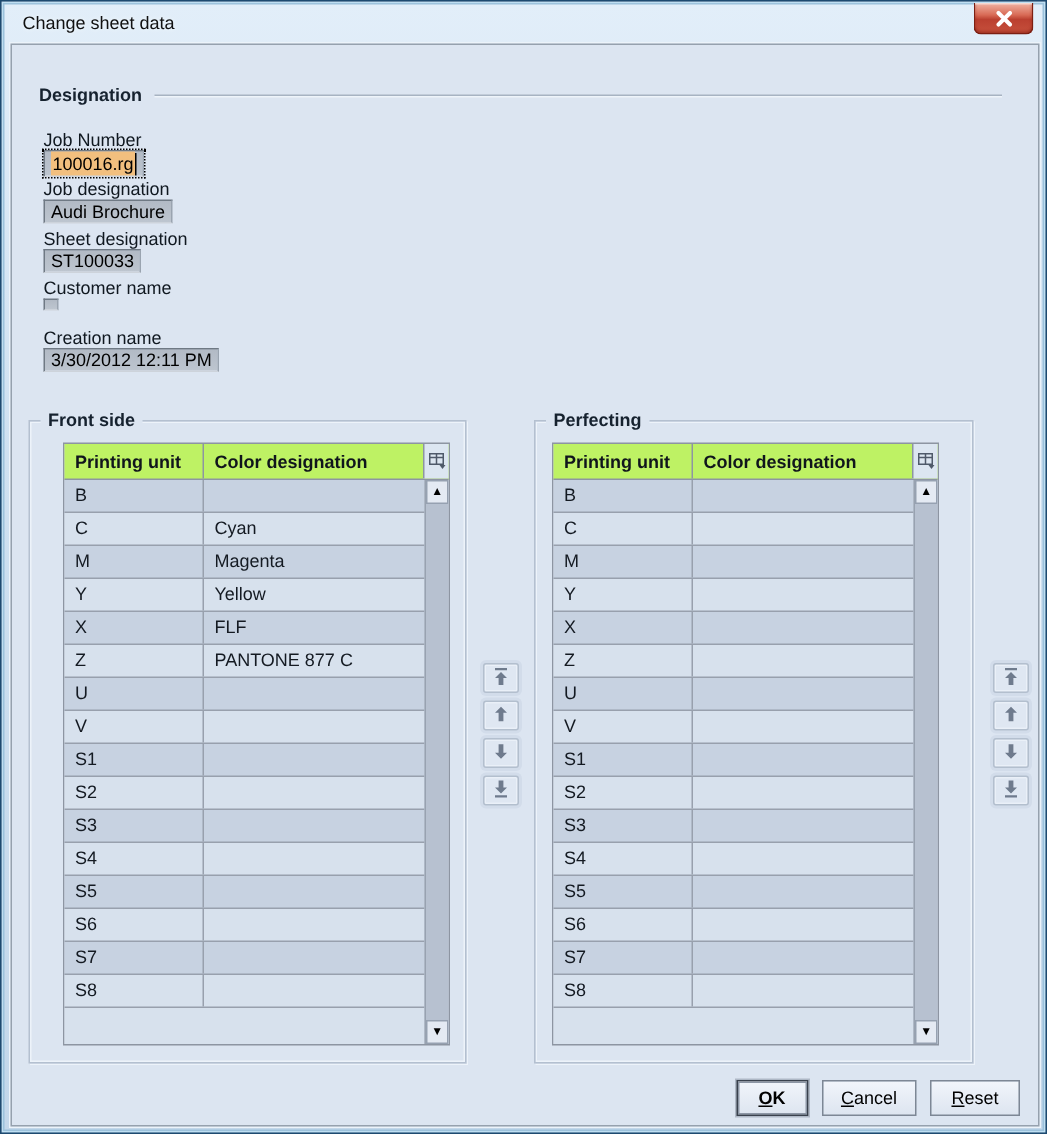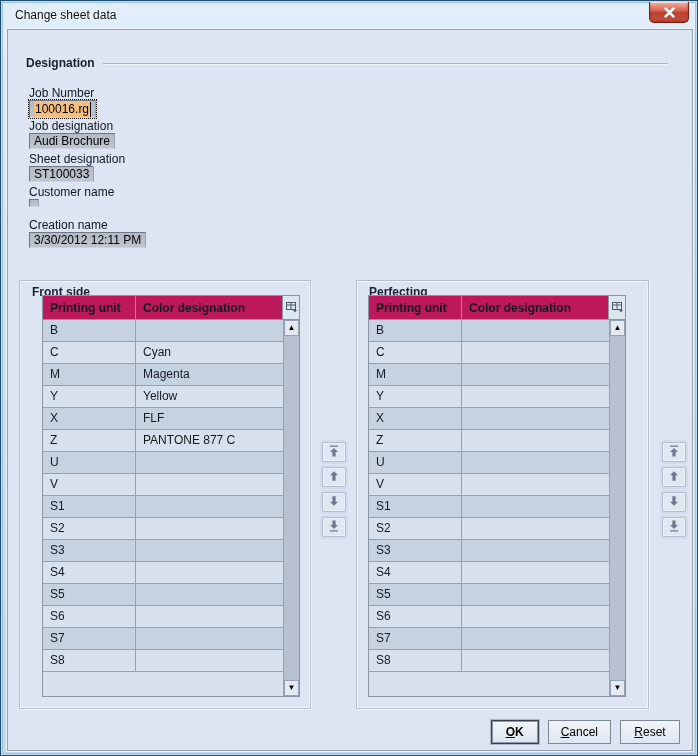--- a/index.html
+++ b/index.html
@@ -47,31 +47,31 @@
   
   .groupbox {
     position:absolute; top:250px; height:429px;
     border:1px solid #b4c0d0;
     box-shadow:inset 1px 1px 0 #edf3fa, inset -1px -1px 0 #edf3fa, 1px 1px 0 #edf3fa;
   }
   .groupbox.front { left:11px;  width:292px; }
   .groupbox.perf  { left:348px; width:293px; }
   .group-title {
     position:absolute; top:-8px; left:7px; background:#dce5f1; padding:0 5px;
-    font-weight:bold; color:#16222f; white-space:nowrap;margin-top:12px;
+    font-weight:bold; color:#16222f; white-space:nowrap;
   }
   
   .ptable {
     position:absolute; top:14px; width:258px; height:402px;
     border:1px solid #8d95a2; background:#d7e1ed;
     display:flex; flex-direction:column;
   }
   .front .ptable { left:22px; }
   .perf  .ptable { left:11px; }
-  .t-header { display:flex; height:24px; flex:none; background:#be185d; border-bottom:1px solid #8d95a2; }
+  .t-header { display:flex; height:24px; flex:none; background:#bef264; border-bottom:1px solid #8d95a2; }
   .th { font-weight:bold; color:#10151c; padding:5px 0 0 7px; overflow:hidden; white-space:nowrap; }
   .th.unit  { width:93px; flex:none; border-right:1px solid #8d95a2; }
   .th.color { flex:1; }
   .th-icon { width:17px; flex:none; border-left:1px solid #8d95a2; display:flex; align-items:center; justify-content:center; cursor:pointer; background:#dce6f1; }
   .t-body { flex:1; display:flex; min-height:0; }
   .t-rows { flex:1; display:flex; flex-direction:column; min-width:0; }
   .tr { height:22px; flex:none; display:flex; border-bottom:1px solid #98a0ad; }
   .tr:nth-child(odd)  { background:#c7d2e1; }
   .tr:nth-child(even) { background:#d7e1ed; }
   .td { line-height:21px; padding-left:7px; overflow:hidden; white-space:nowrap; color:#141a22; }

